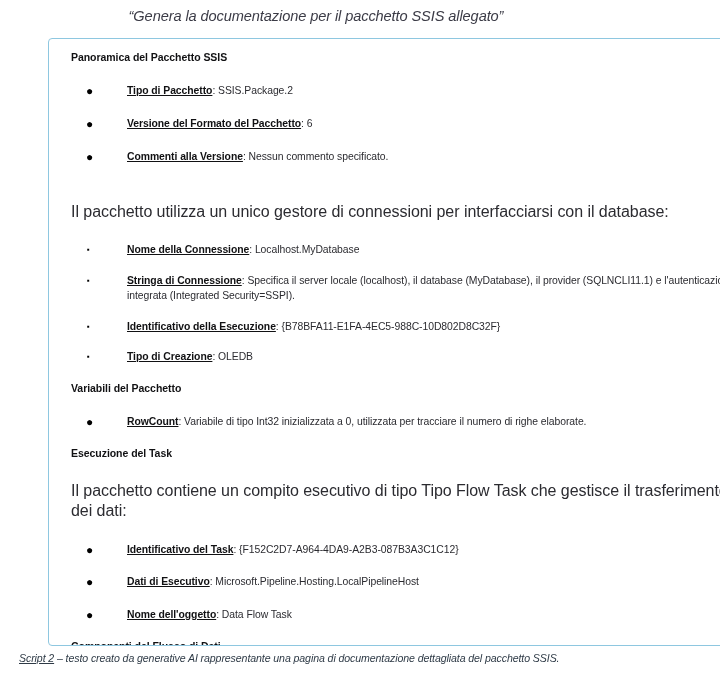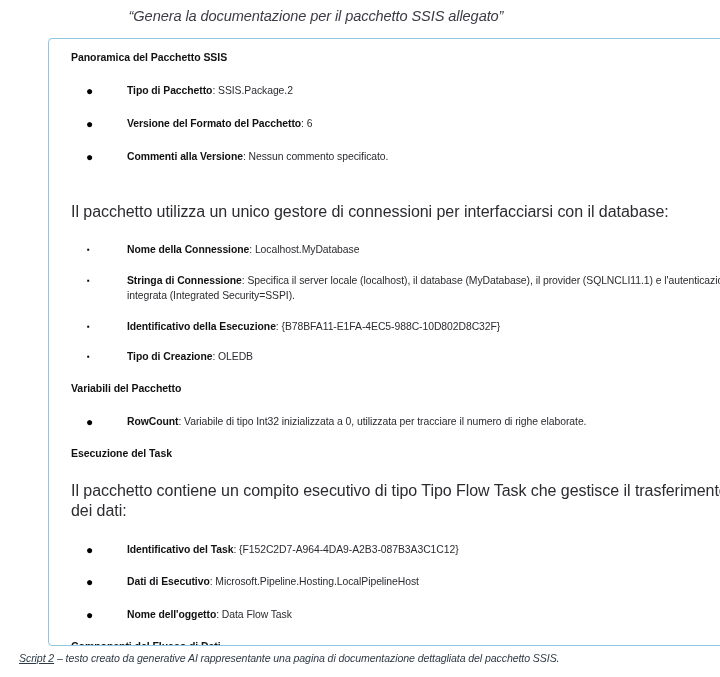--- a/index.html
+++ b/index.html
@@ -98,20 +98,21 @@
     padding-left: 21px;
     box-sizing: border-box;
     color: #000;
   }
   .li.dot .mk  { font-size: 12px; line-height: 1.24; }
   .li.small .mk { font-size: 8px; line-height: 1.72; padding-left: 22px; }
 
   .li b, .p-plain b, .sub-head {
     font-weight: bold;
     color: #111113;
+    text-decoration: underline;
   }
 
   
   .caption {
     position: absolute;
     left: 8px;
     top: 652px;
     width: 704px;
     font-size: 10.6px;
     font-style: italic;

